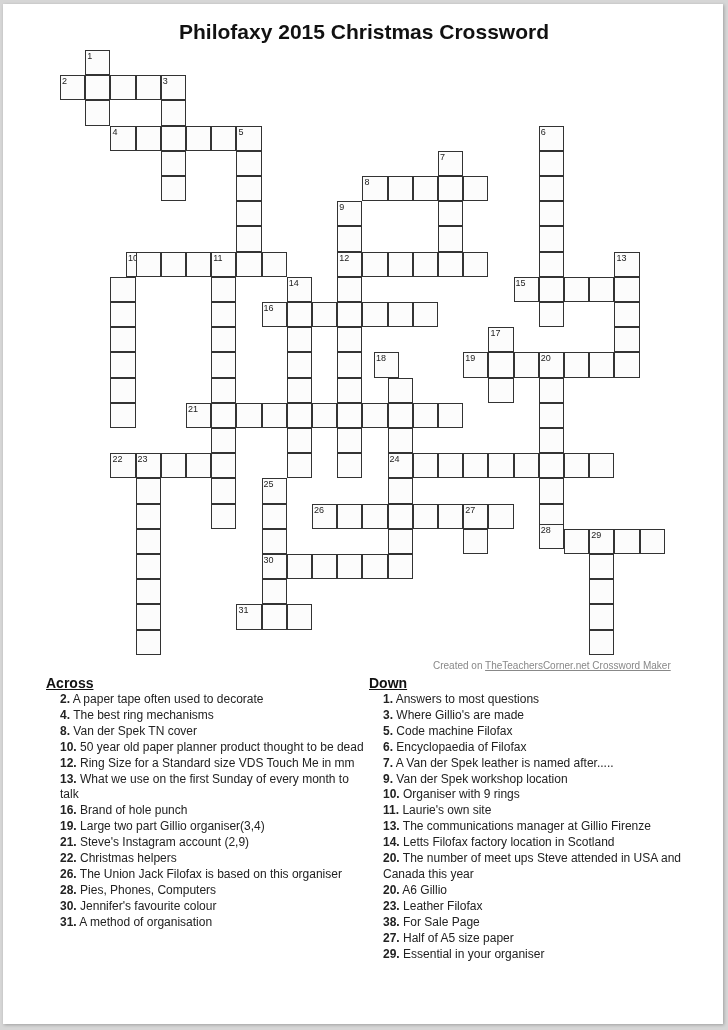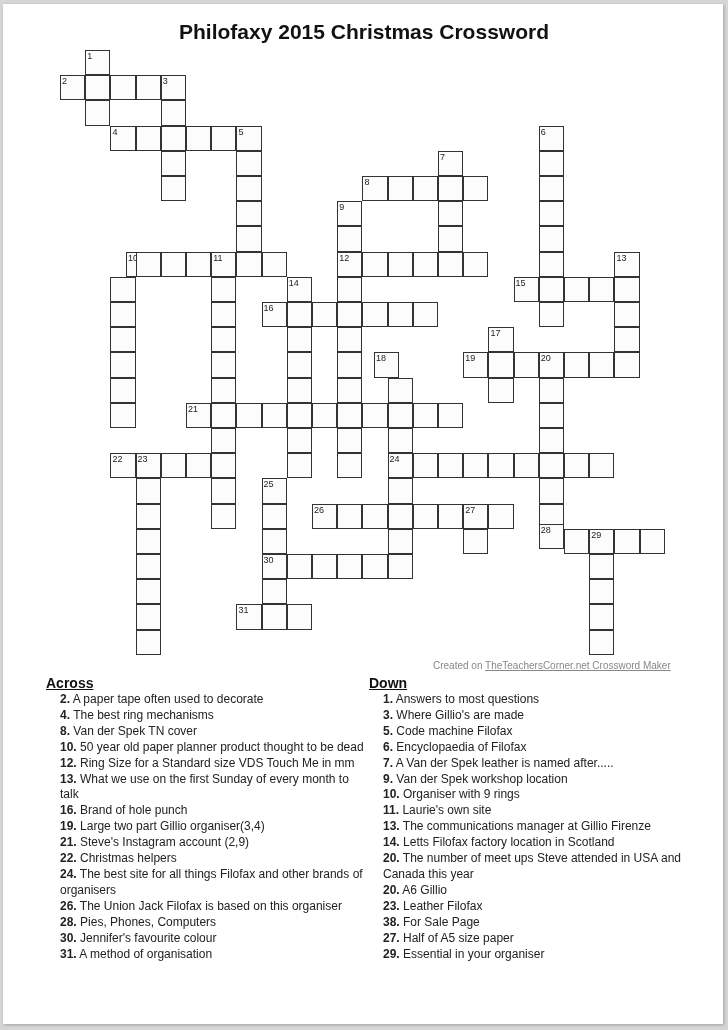--- a/index.html
+++ b/index.html
@@ -289,21 +289,20 @@
       <div class="clue"><b>2.</b> <span>A paper tape often used to decorate</span></div>
       <div class="clue"><b>4.</b> <span>The best ring mechanisms</span></div>
       <div class="clue"><b>8.</b> <span>Van der Spek TN cover</span></div>
       <div class="clue"><b>10.</b> <span>50 year old paper planner product thought to be dead</span></div>
       <div class="clue"><b>12.</b> <span>Ring Size for a Standard size VDS Touch Me in mm</span></div>
       <div class="clue"><b>13.</b> <span>What we use on the first Sunday of every month to talk</span></div>
       <div class="clue"><b>16.</b> <span>Brand of hole punch</span></div>
       <div class="clue"><b>19.</b> <span>Large two part Gillio organiser(3,4)</span></div>
       <div class="clue"><b>21.</b> <span>Steve's Instagram account (2,9)</span></div>
       <div class="clue"><b>22.</b> <span>Christmas helpers</span></div>
-      <div class="clue"><b>24.</b> <span>The best site for all things Filofax and other brands of organisers</span></div>
       <div class="clue"><b>26.</b> <span>The Union Jack Filofax is based on this organiser</span></div>
       <div class="clue"><b>28.</b> <span>Pies, Phones, Computers</span></div>
       <div class="clue"><b>30.</b> <span>Jennifer's favourite colour</span></div>
       <div class="clue"><b>31.</b> <span>A method of organisation</span></div>
     </div>
 </div>
 
 <div class="clues down">
   <h2>Down</h2>
   <div id="down-list">

